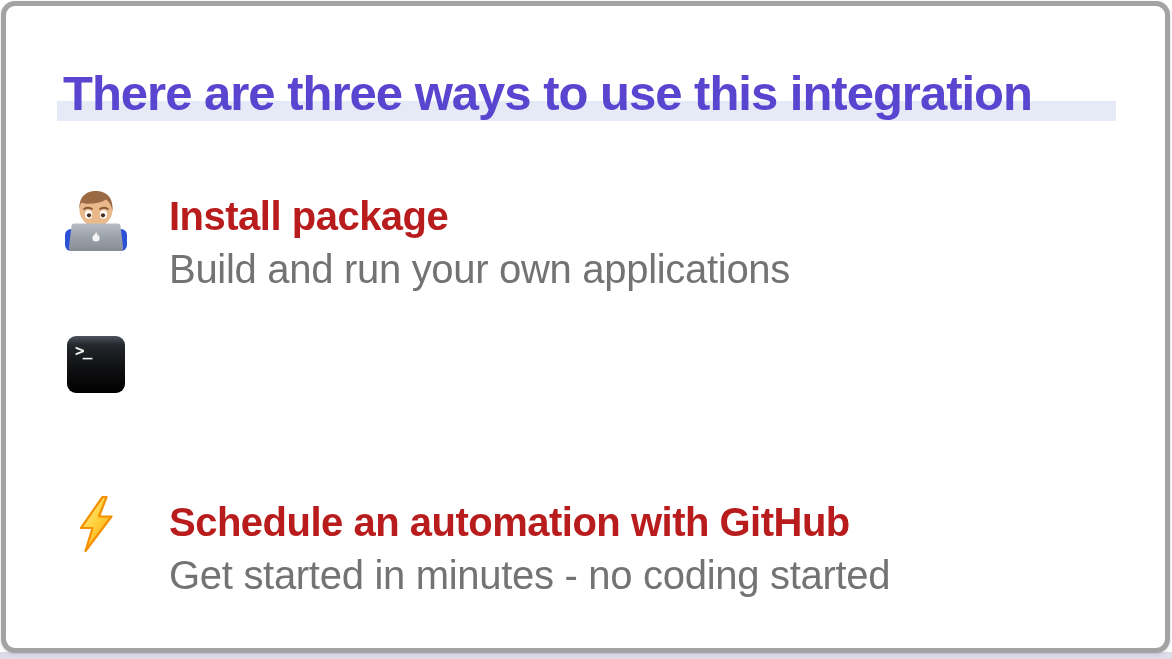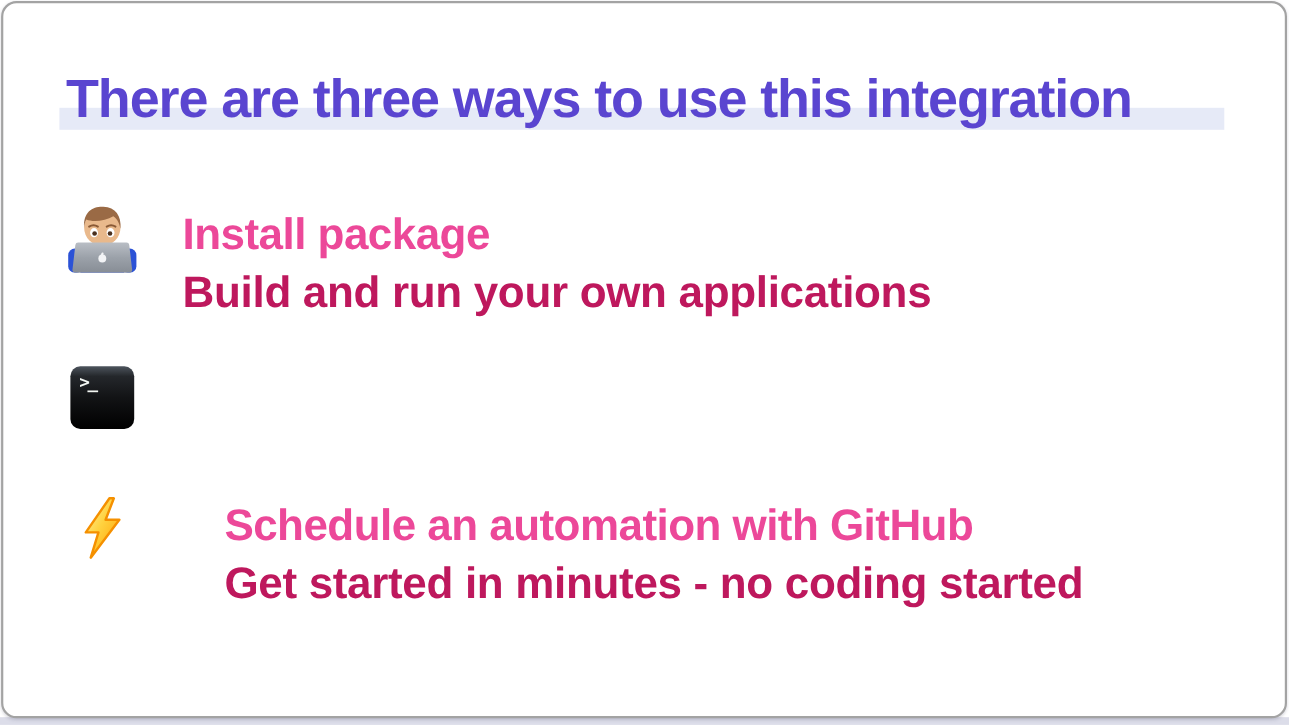--- a/index.html
+++ b/index.html
@@ -15,21 +15,21 @@
     left: 0; right: 0; bottom: 0;
     height: 7px;
     background: #dcdde9;
     z-index: 0;
   }
   .card {
     position: absolute;
     left: 1px; top: 1px;
     width: 1169px; height: 652px;
     background: #ffffff;
-    border: 2px solid #a3a3a3;
+    border: 5px solid #a3a3a3;
     border-radius: 14px;
     box-shadow: 0 1px 3px rgba(70,70,95,0.22);
     z-index: 1;
     overflow: hidden;
   }
   .heading-band {
     position: absolute;
     left: 51px; top: 95px;
     width: 1059px; height: 20px;
     background: #e6eaf7;
@@ -48,45 +48,45 @@
   }
   .row {
     position: absolute;
     left: 57px;
     display: flex;
     align-items: flex-start;
     z-index: 2;
   }
   .row-1 { top: 188px; }
   .row-2 { top: 334px; }
-  .row-3 { top: 453px; gap: 38px; }
+  .row-3 { top: 494px; }
   .icon-box {
     width: 66px;
     height: 64px;
     margin: -8px 40px 0 0;
     display: flex;
     align-items: center;
     justify-content: center;
     flex: 0 0 auto;
   }
   .item-title {
     font-size: 40px;
     line-height: 44px;
     font-weight: 700;
     letter-spacing: -0.5px;
-    color: #ec4899;
+    color: #b91c1c;
     white-space: nowrap;
   }
   .item-subtitle {
     margin-top: 9px;
     font-size: 40px;
     line-height: 44px;
-    font-weight: 700;
+    font-weight: 400;
     letter-spacing: -0.3px;
-    color: #be185d;
+    color: #737373;
     white-space: nowrap;
   }
   .terminal-chip {
     width: 58px; height: 57px;
     border-radius: 9px;
     background: linear-gradient(180deg, #4d545d 0%, #24272b 16%, #121315 50%, #000000 100%);
     color: #f2f6f2;
     font-family: "DejaVu Sans Mono", monospace;
     font-weight: bold;
     font-size: 16px;

